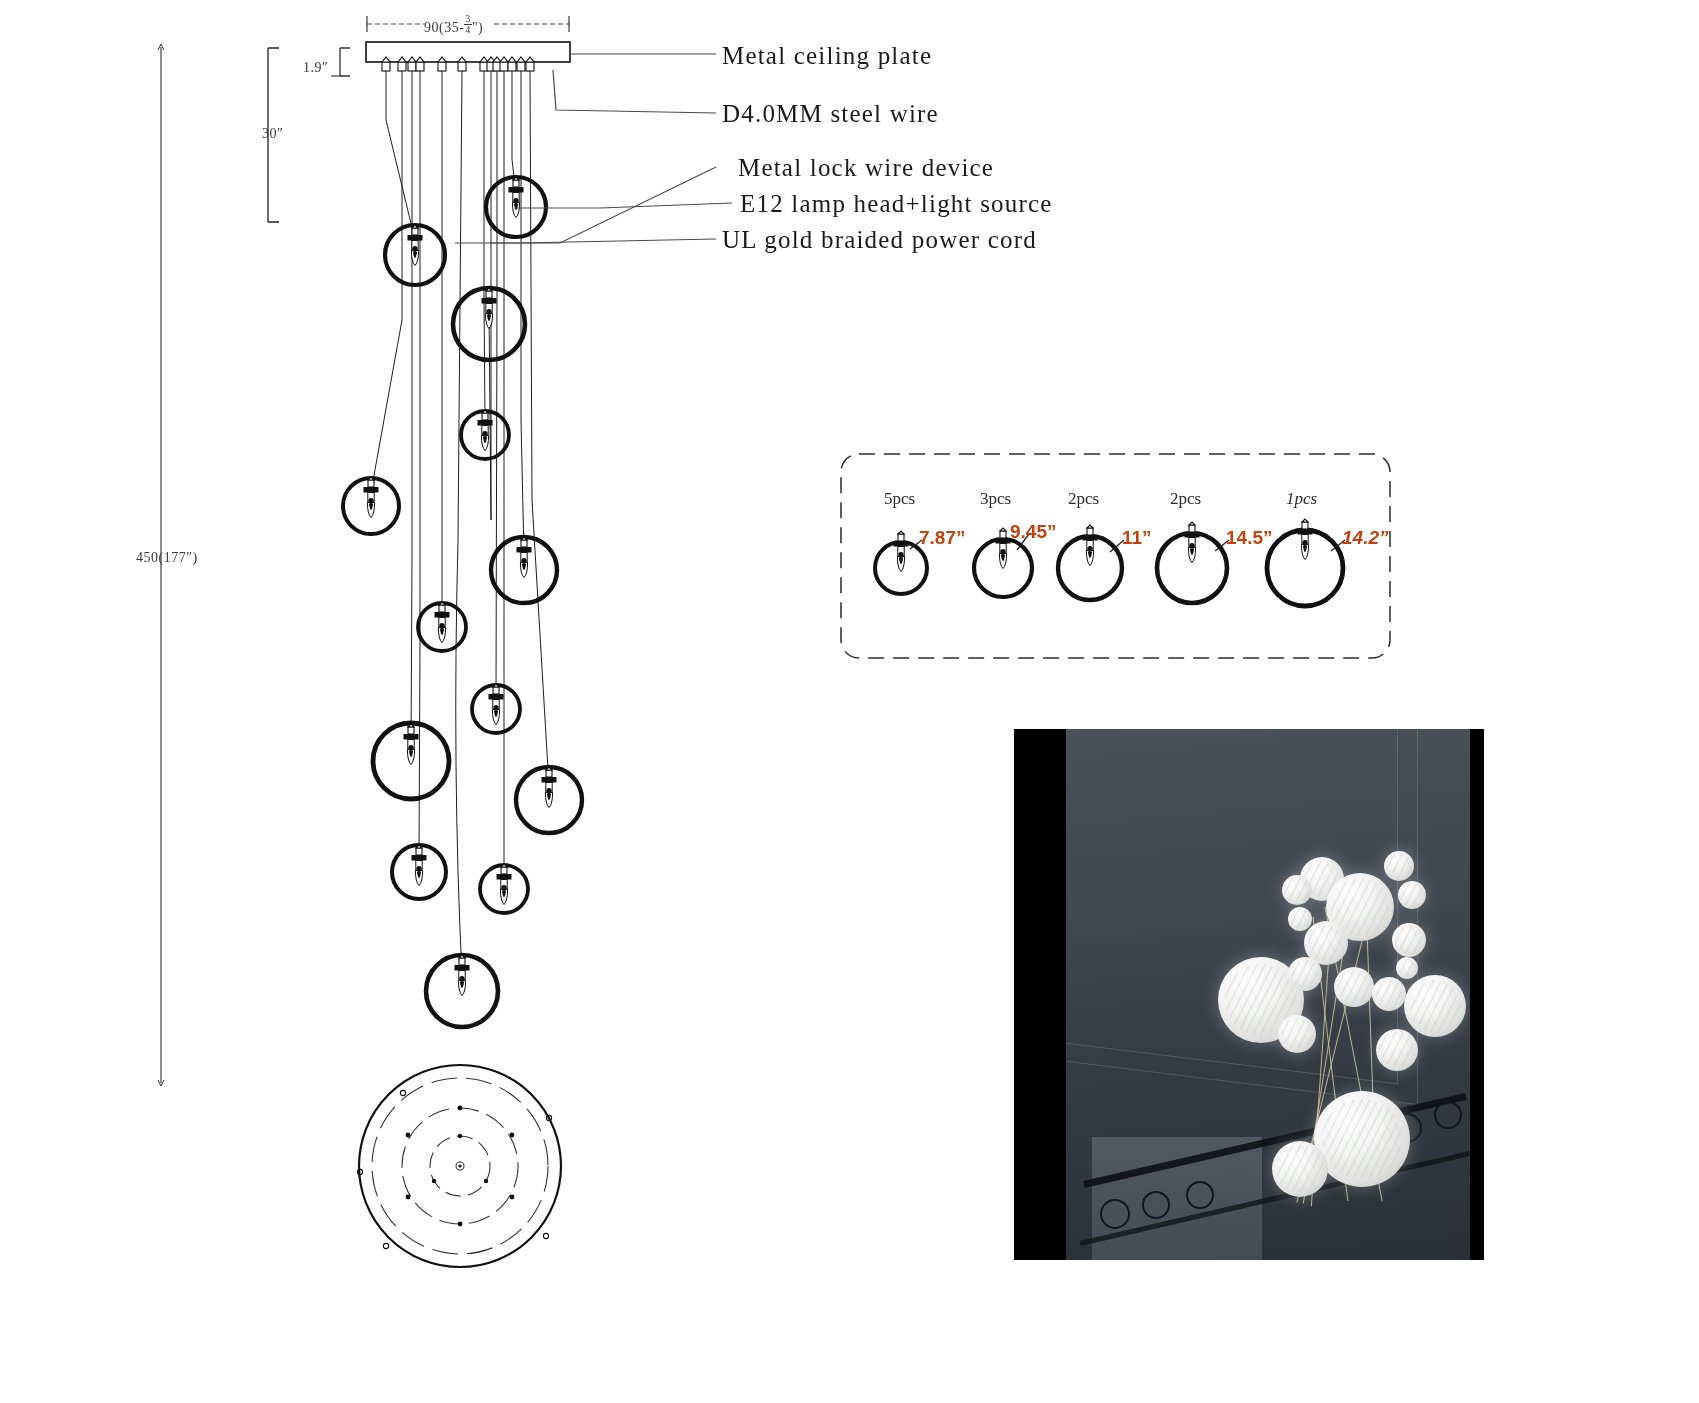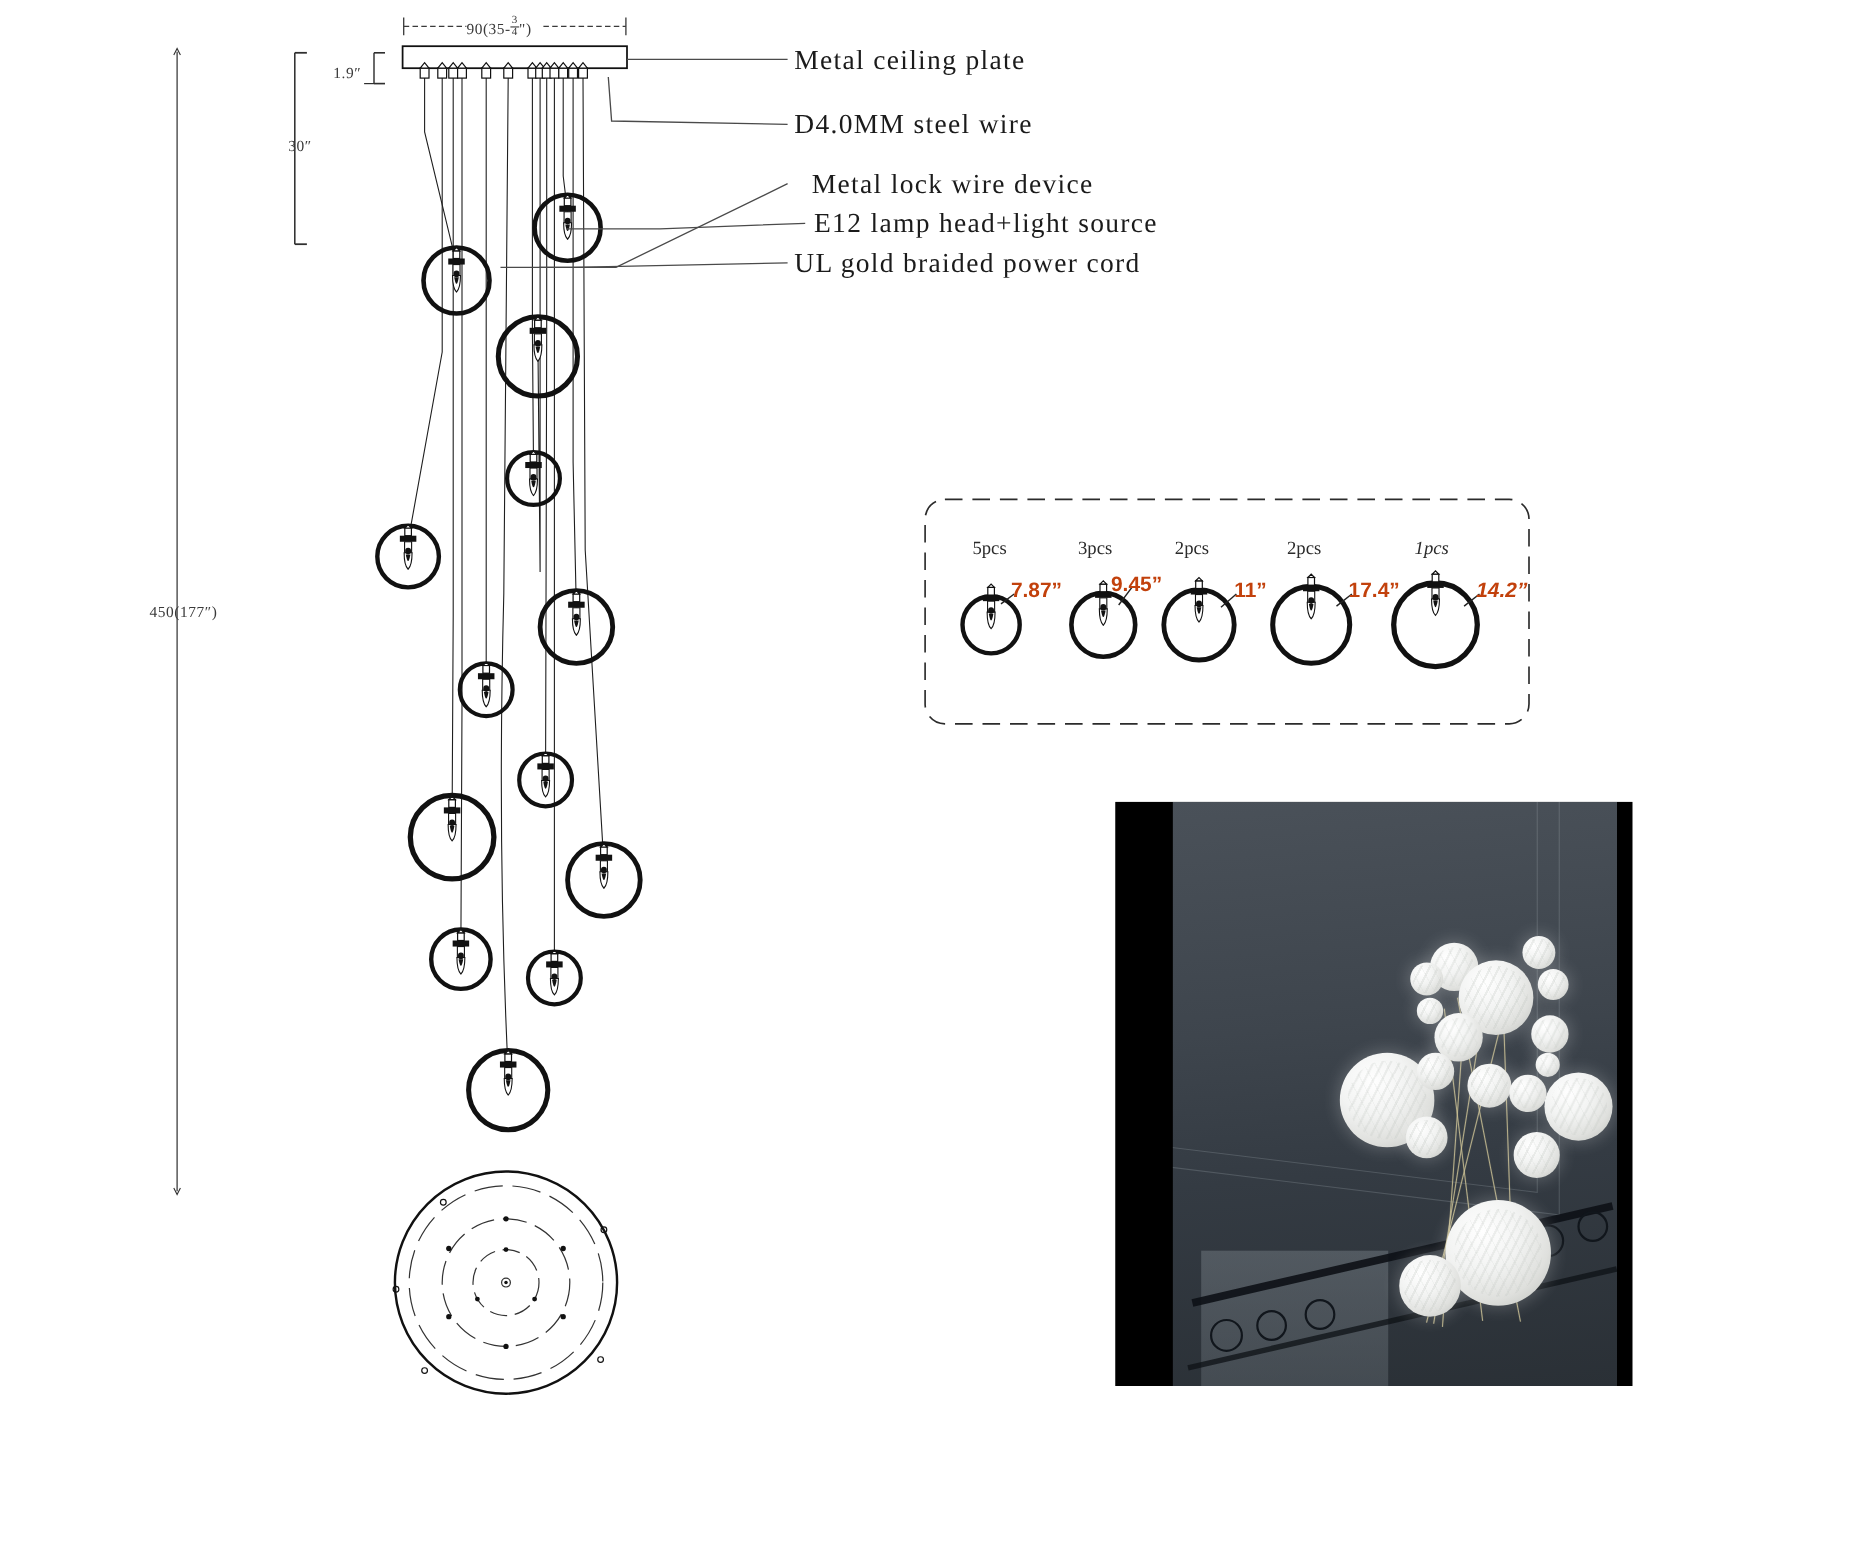--- a/index.html
+++ b/index.html
@@ -290,21 +290,21 @@
 
   <div class="legend-qty" style="left:884px;top:489px;">5pcs</div>
   <div class="legend-qty" style="left:980px;top:489px;">3pcs</div>
   <div class="legend-qty" style="left:1068px;top:489px;">2pcs</div>
   <div class="legend-qty" style="left:1170px;top:489px;">2pcs</div>
   <div class="legend-qty" style="left:1286px;top:489px;font-style:italic;">1pcs</div>
 
   <div class="legend-size" style="left:919px;top:527px;">7.87”</div>
   <div class="legend-size" style="left:1010px;top:521px;">9.45”</div>
   <div class="legend-size" style="left:1122px;top:527px;">11”</div>
-  <div class="legend-size" style="left:1226px;top:527px;">17.4”</div>
+  <div class="legend-size" style="left:1226px;top:527px;">14.5”</div>
   <div class="legend-size" style="left:1342px;top:527px;font-style:italic;">14.2”</div>
 
   <div class="photo">
     <div class="matte-l"></div>
     <div class="matte-r"></div>
     <div class="inner">
 
       <div class="ceilmold" style="left:-40px;top:-60px;width:390px;height:410px;transform:skewY(7deg);"></div>
       <div class="ceilmold" style="left:-18px;top:-40px;width:348px;height:372px;transform:skewY(7deg);"></div>
 

